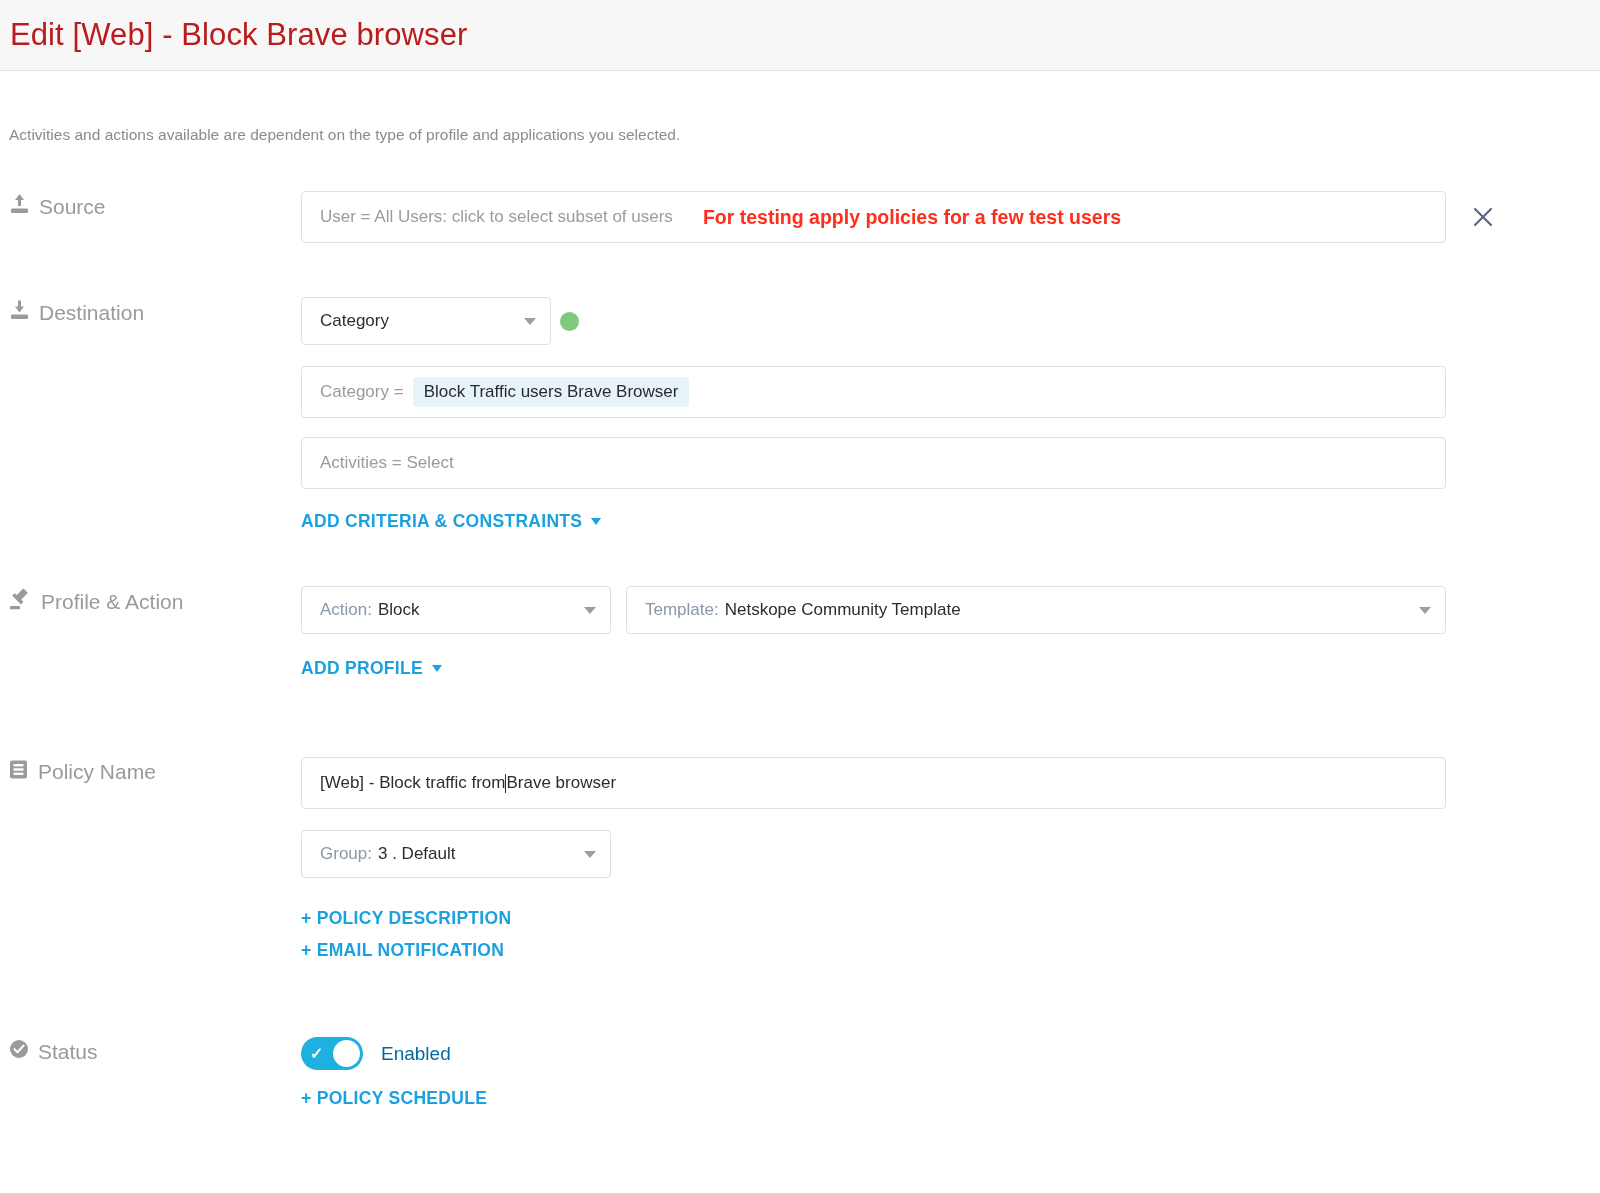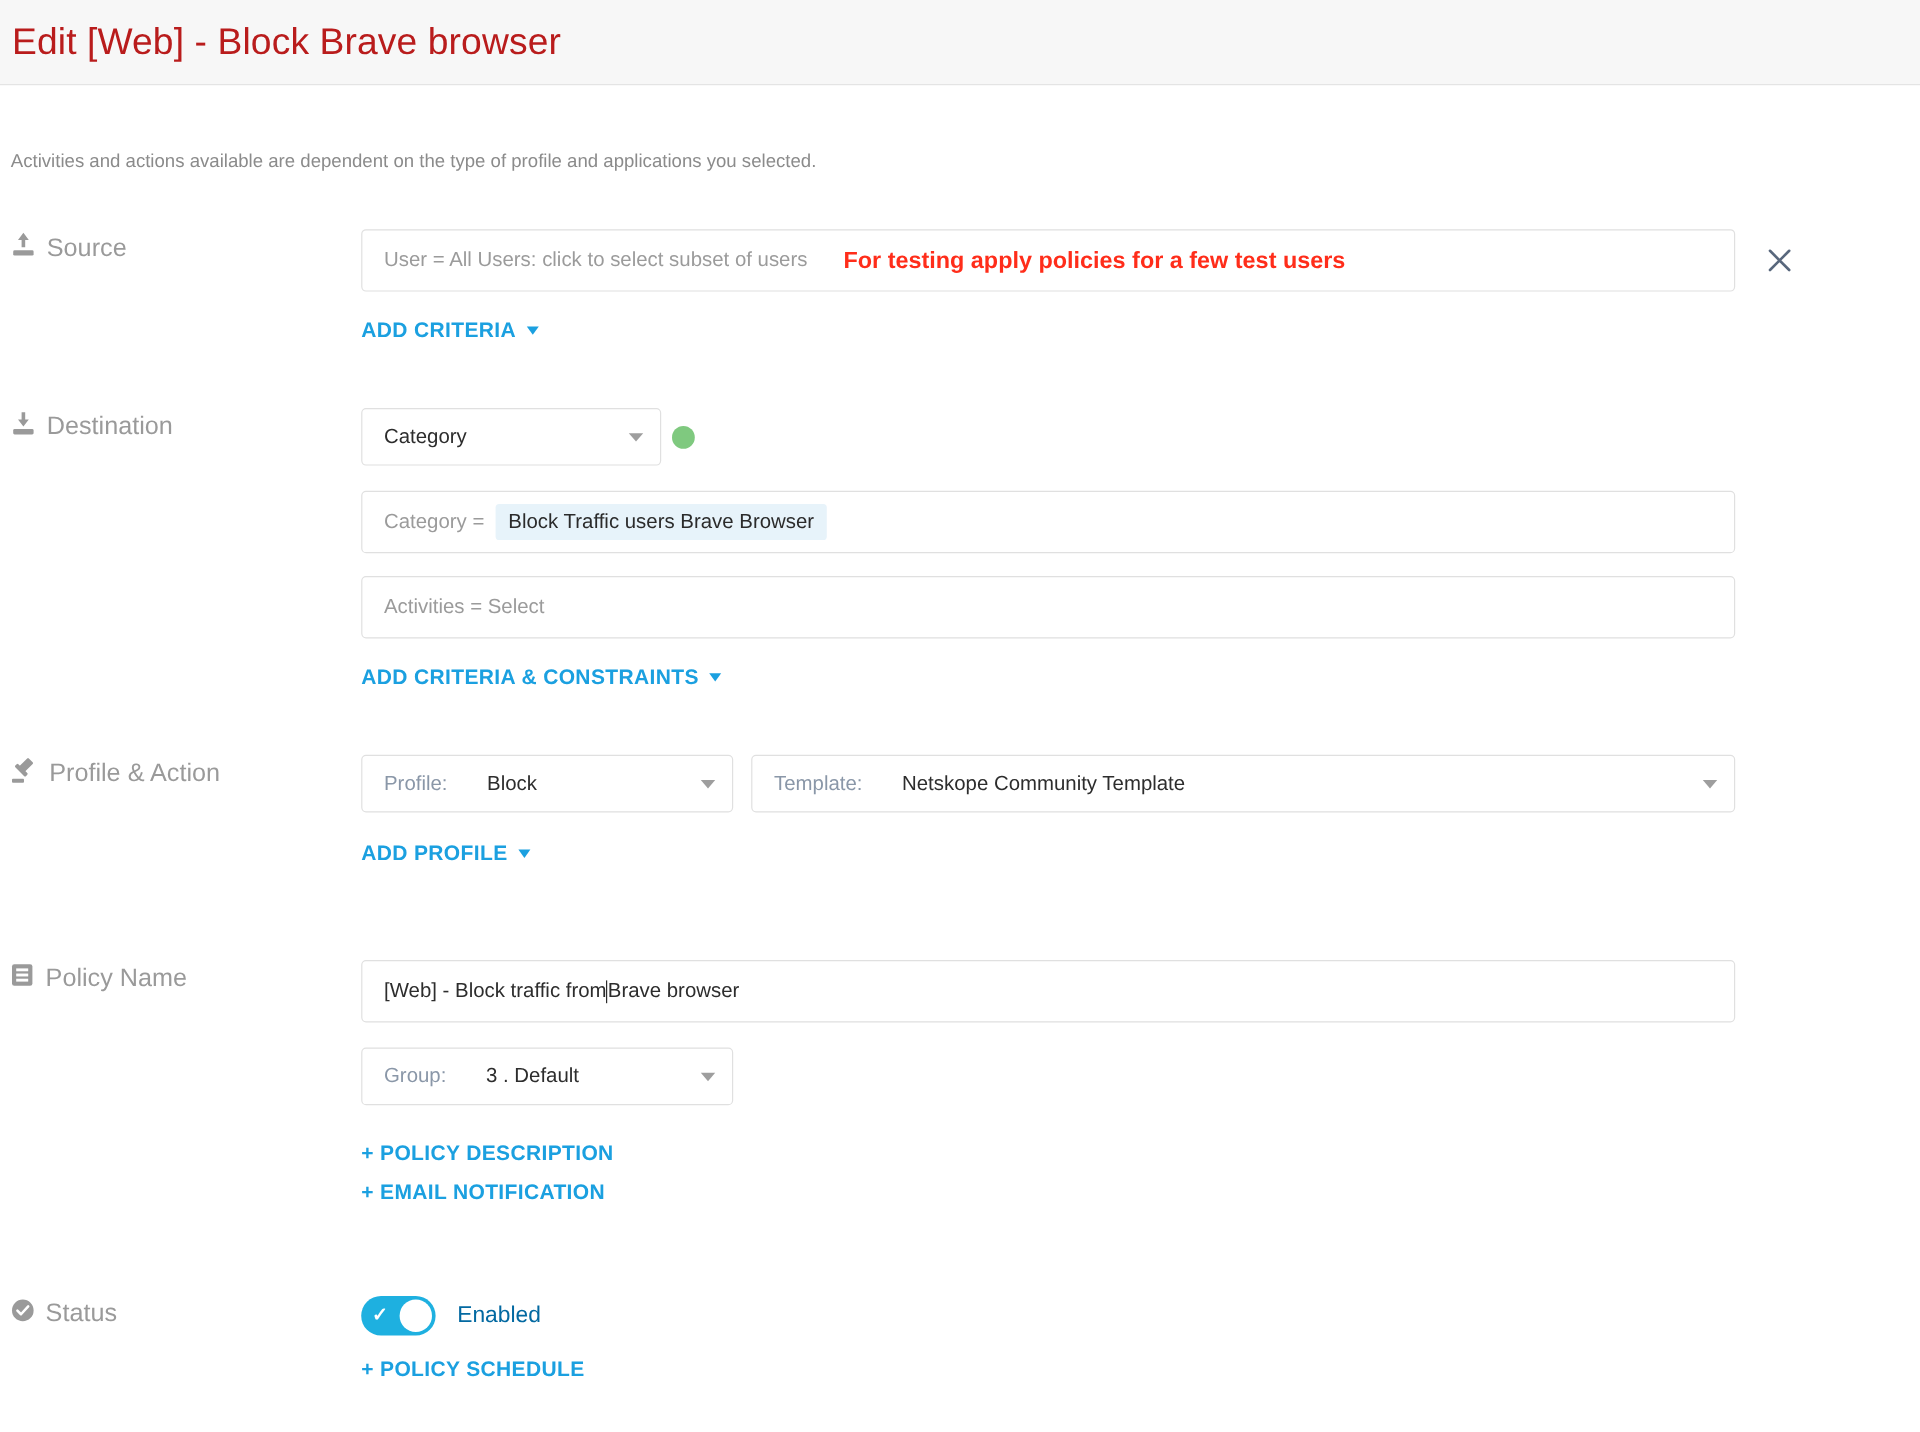--- a/index.html
+++ b/index.html
@@ -73,21 +73,20 @@
   .sel {
     border: 1px solid #e0e0e0;
     border-radius: 4px;
     background: #fff;
     height: 48px;
     display: flex;
     align-items: center;
     padding: 0 14px 0 18px;
     font-size: 17px;
     position: relative;
-    gap: 27px;
   }
   .sel .caret {
     margin-left: auto;
     width: 0; height: 0;
     border-left: 6px solid transparent;
     border-right: 6px solid transparent;
     border-top: 7px solid #9e9e9e;
   }
   .sel .lbl-pre { color: #8a97a8; margin-right: 6px; }
 
@@ -198,26 +197,20 @@
       <div class="field wide">
         <span class="muted">User = All Users: click to select subset of users</span>
         <span class="annot">For testing apply policies for a few test users</span>
       </div>
       <div class="close-x">
         <svg width="24" height="24" viewBox="0 0 24 24">
           <path d="M4 4 L20 20 M20 4 L4 20" stroke="#59687d" stroke-width="2.2" stroke-linecap="round"></path>
         </svg>
       </div>
     </div>
-    <div style="margin-top:22px;">
-      <a class="link">
-        <span>ADD CRITERIA</span>
-        <span class="caret-sm"></span>
-      </a>
-    </div>
   </div>
 </div>
 
 <div class="row" style="margin-top:54px;">
   <div class="row-label">
     <span class="icon">
       <svg width="21" height="22" viewBox="0 0 21 22">
         <path d="M10.5 13.5 L6 7.5 H9 V1.5 H12 V7.5 H15 Z" fill="#9a9a9a"></path>
         <rect x="2" y="15.5" width="17" height="4.5" rx="1.2" fill="#9a9a9a"></rect>
       </svg>
@@ -260,21 +253,21 @@
           <rect x="2.5" y="9" width="12.5" height="3.6" rx="1" transform="rotate(45 8.75 10.8)"></rect>
           <rect x="1" y="18" width="10" height="3.2" rx="0.8"></rect>
         </g>
       </svg>
     </span>
     <span>Profile &amp; Action</span>
   </div>
   <div class="row-body">
     <div style="display:flex;gap:15px;">
       <div class="sel" style="width:310px;">
-        <span class="lbl-pre">Profile:</span>
+        <span class="lbl-pre">Action:</span>
         <span class="value">Block</span>
         <span class="caret"></span>
       </div>
       <div class="sel" style="width:820px;">
         <span class="lbl-pre">Template:</span>
         <span class="value">Netskope Community Template</span>
         <span class="caret"></span>
       </div>
     </div>
     <div style="margin-top:24px;">

